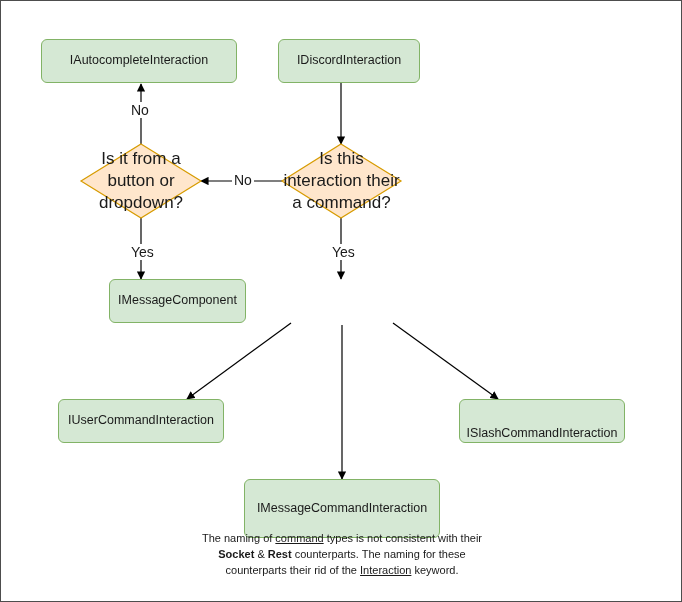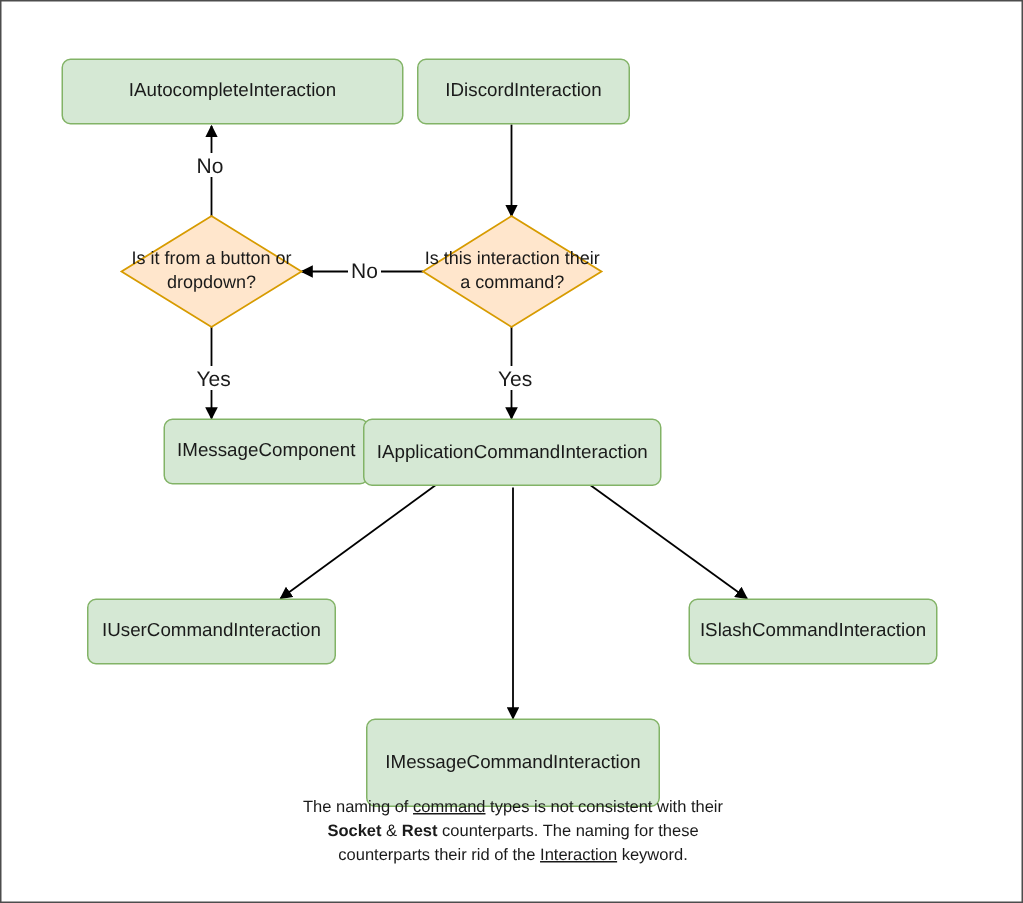--- a/index.html
+++ b/index.html
@@ -48,21 +48,21 @@
   .diamond-label {
     position: absolute;
     left: 0;
     top: 0;
     width: 100%;
     height: 100%;
     display: flex;
     align-items: center;
     justify-content: center;
     text-align: center;
-    font-size: 12px;
+    font-size: 17px;
     color: #1a1a1a;
     line-height: 1.3;
   }
   .edge-label {
     position: absolute;
     font-size: 14px;
     color: #1a1a1a;
     background: #ffffff;
     padding: 0 2px;
     white-space: nowrap;
@@ -106,41 +106,38 @@
 
     <line x1="392" y1="322" x2="497" y2="398" stroke="#000000" stroke-width="1.2" marker-end="url(#arrow)"></line>
 
     <line x1="341" y1="324" x2="341" y2="478" stroke="#000000" stroke-width="1.2" marker-end="url(#arrow)"></line>
 
     <polygon points="140,143 200,180 140,217 80,180" fill="#ffe6cc" stroke="#d79b00" stroke-width="1.2"></polygon>
 
     <polygon points="340,143 400,180 340,217 281,180" fill="#ffe6cc" stroke="#d79b00" stroke-width="1.2"></polygon>
   </svg>
 
-  <div class="node box" style="left:40px; top:38px; width:228px; height:44px;">
+  <div class="node box" style="left:40px; top:38px; width:196px; height:44px;">
     <span>IAutocompleteInteraction</span>
   </div>
 
   <div class="node box" style="left:277px; top:38px; width:142px; height:44px;">
     <span>IDiscordInteraction</span>
   </div>
 
   <div class="node box" style="left:72px; top:278px; width:137px; height:44px;margin-left:36px;">
     <span>IMessageComponent</span>
   </div>
 
-  <div class="node box" style="left:241px; top:278px; width:199px; height:45px;">
-    <span>IApplicationCommandInteraction</span>
-  </div>
 
   <div class="node box" style="left:57px; top:398px; width:166px; height:44px;">
     <span>IUserCommandInteraction</span>
   </div>
 
-  <div class="node box" style="left:458px; top:398px; width:166px; height:44px;">
+  <div class="node box" style="left:458px; top:398px; width:166px; height:44px;align-items:flex-end;">
     <span>ISlashCommandInteraction</span>
   </div>
 
   <div class="node box" style="left:243px; top:478px; width:196px; height:59px;">
     <span>IMessageCommandInteraction</span>
   </div>
 
   <div class="diamond-wrap" style="left:80px; top:143px; width:120px; height:74px;">
     <div class="diamond-label">
       <span>Is it from a button or dropdown?</span>

